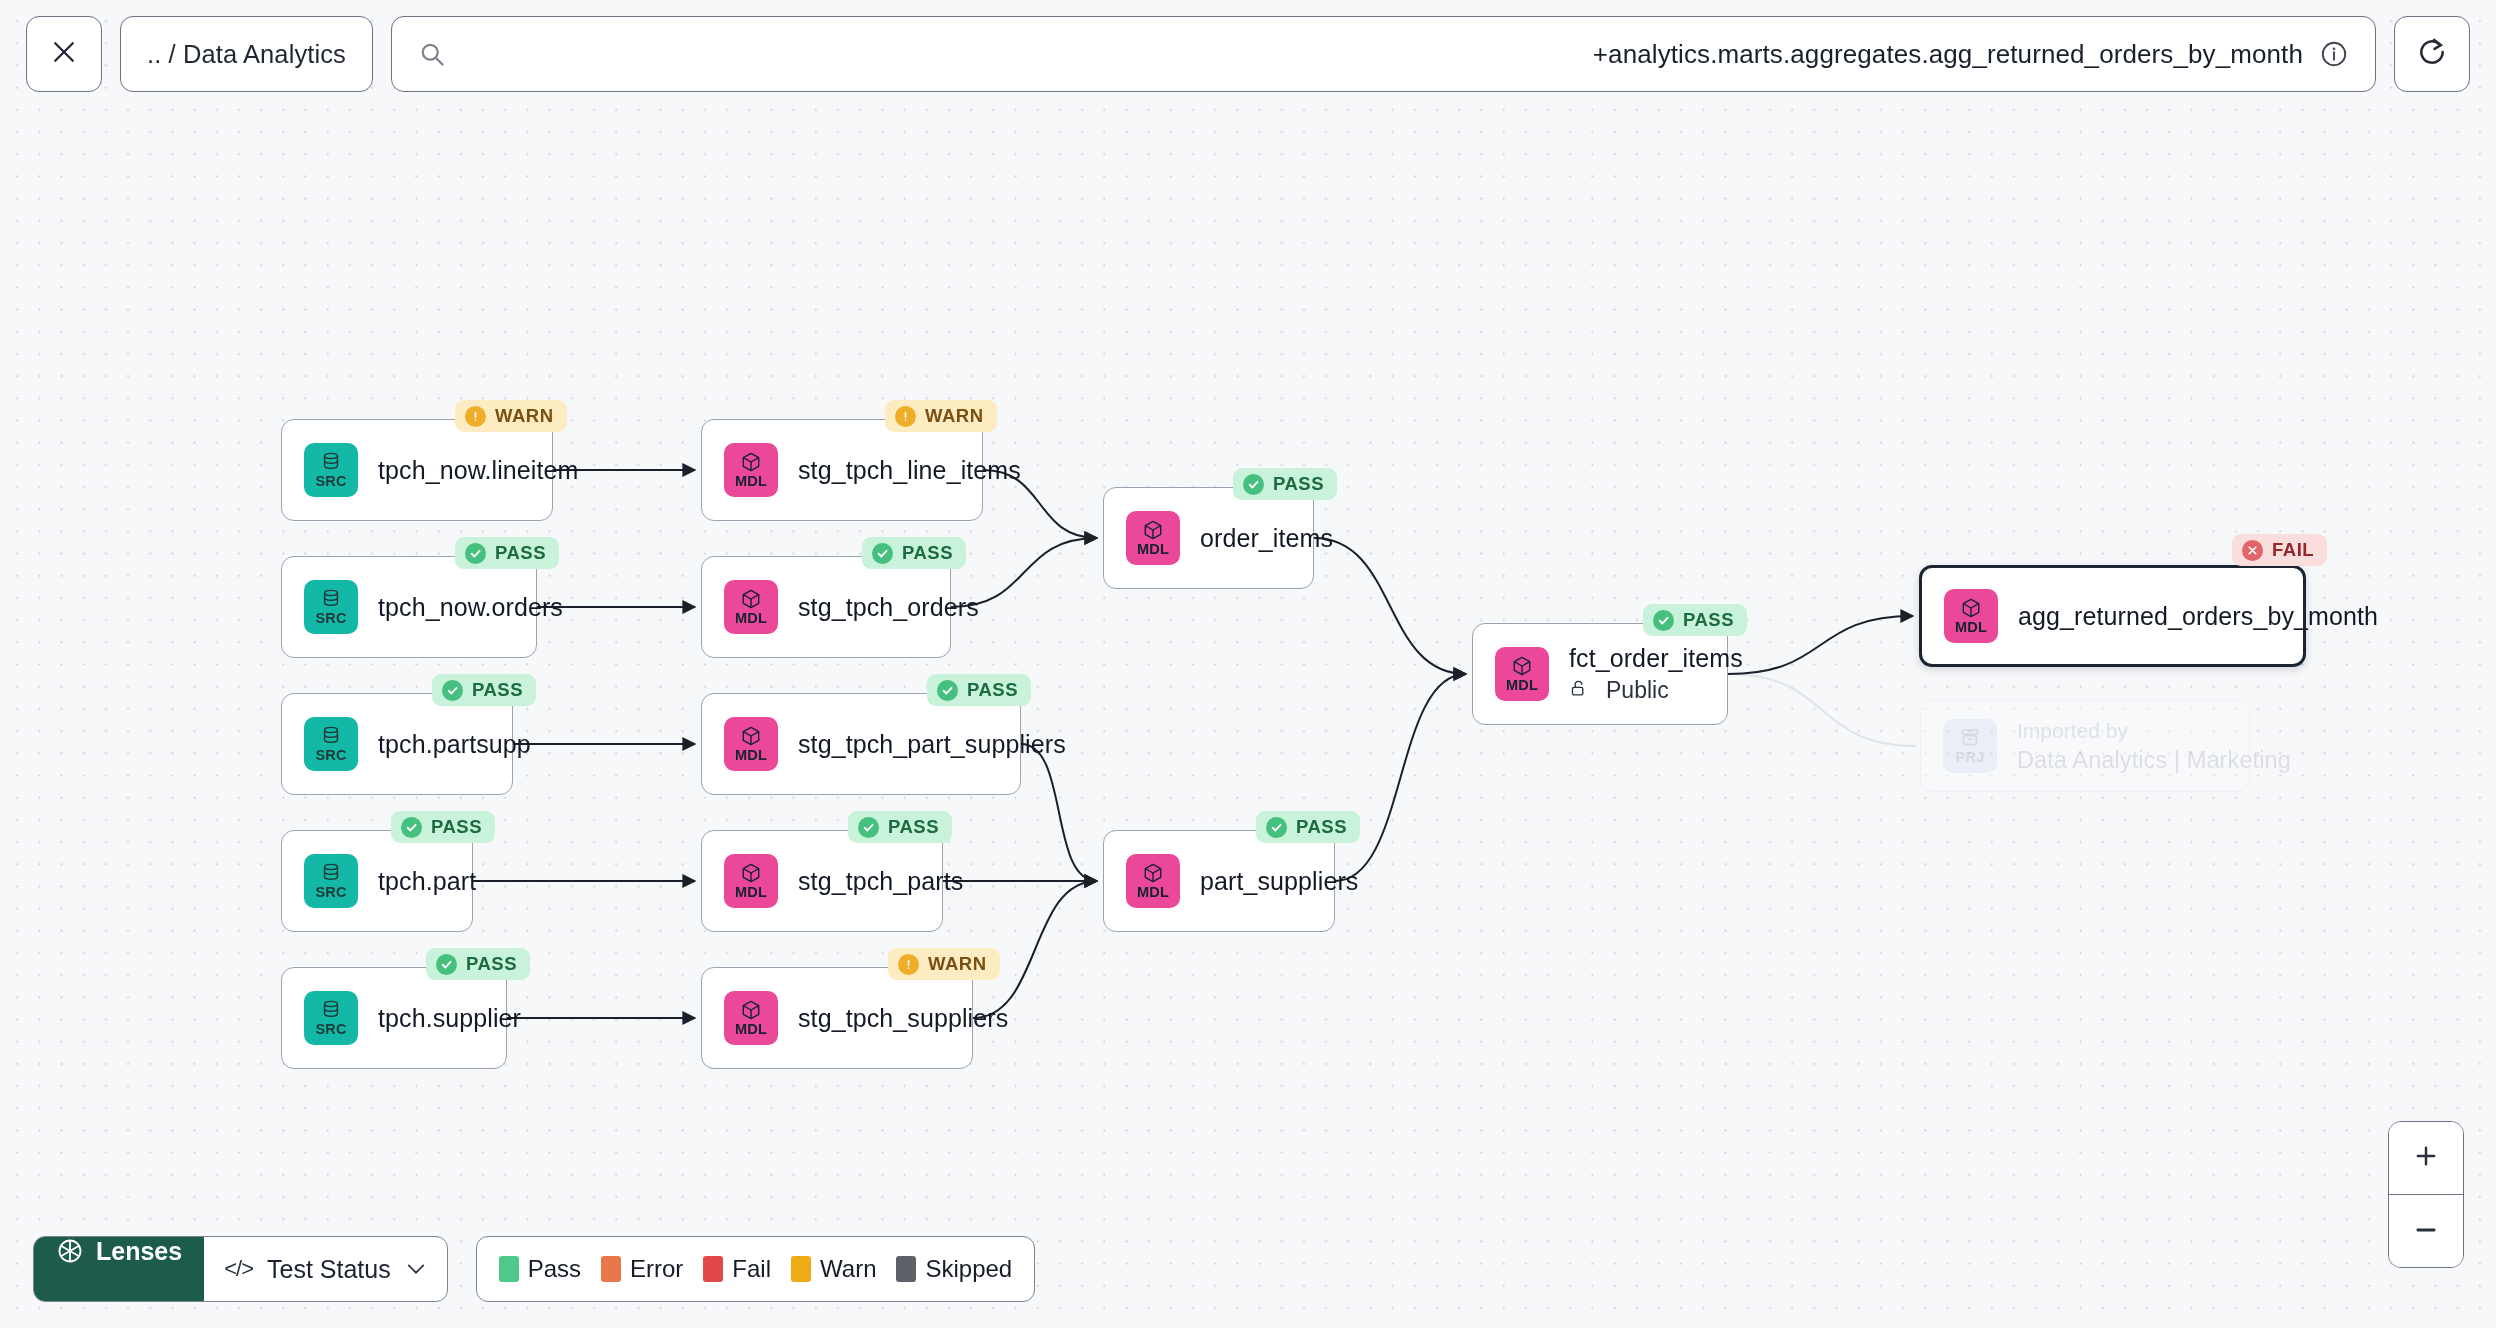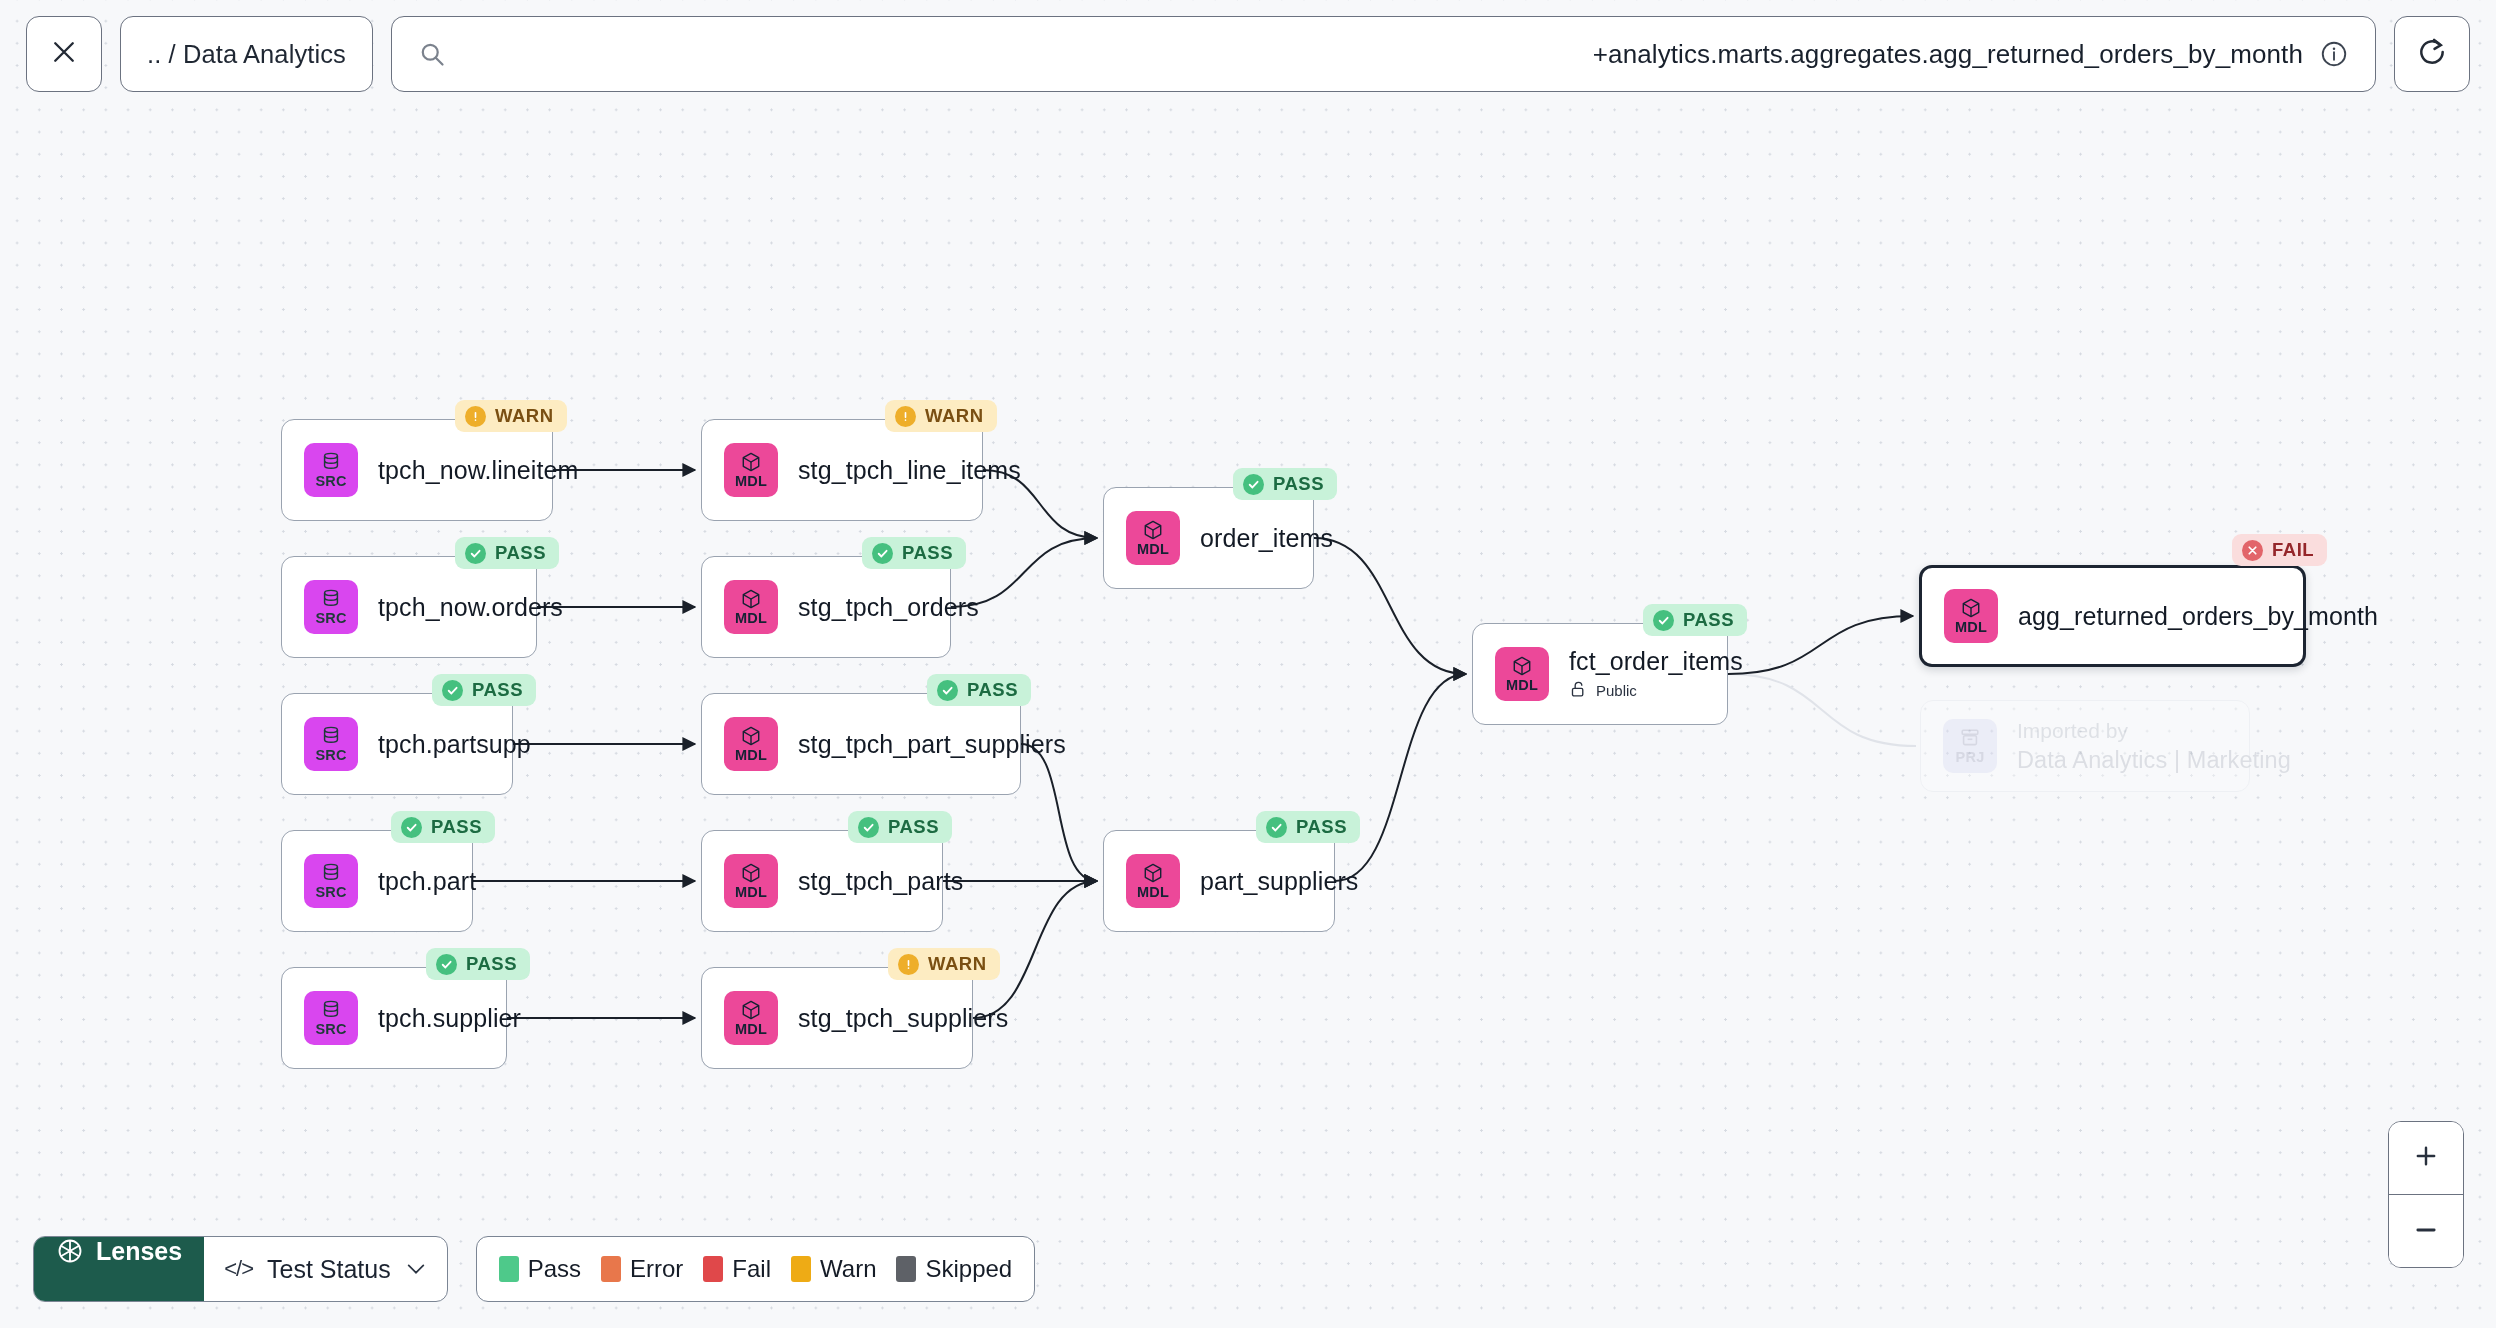--- a/index.html
+++ b/index.html
@@ -93,36 +93,36 @@
     background: #fbfcfd;
   }
   .badge-icon {
     flex: 0 0 auto;
     width: 54px; height: 54px;
     border-radius: 10px;
     display: flex; flex-direction: column;
     align-items: center; justify-content: center;
     gap: 1px;
   }
-  .badge-icon.src { background: #d946ef; color: #1e3a38; }
+  .badge-icon.src { background: #14b8a6; color: #1e3a38; }
   .badge-icon.mdl { background: #ec4899; color: #162234; }
   .badge-icon.prj { background: #dcdef3; color: #a9adc4; }
   .badge-icon svg { width: 22px; height: 22px; display: block; }
   .badge-icon .kind {
     font-size: 14.5px; font-weight: 600; line-height: 1;
     letter-spacing: .2px;
   }
   .node-text { display: flex; flex-direction: column; gap: 4px; min-width: 0; }
   .node-title {
     font-size: 25px; color: #131a25; white-space: nowrap; letter-spacing: .1px;
   }
   .node.ghost .node-title { color: #b7bcc6; font-size: 23.5px; }
   .node-sub {
-    font-size: 15px; color: #2a3240;
-    display: flex; align-items: center; gap: 8px; white-space: nowrap;
+    font-size: 23px; color: #2a3240;
+    display: flex; align-items: center; gap: 18px; white-space: nowrap;
   }
   .node-sub svg { width: 19px; height: 19px; }
   .ghost-label { font-size: 21px; color: #bec3cc; white-space: nowrap; }
 
   .status {
     position: absolute;
     display: flex; align-items: center; gap: 9px;
     padding: 5px 13px 5px 10px;
     border-radius: 9px;
     font-size: 18.5px;

